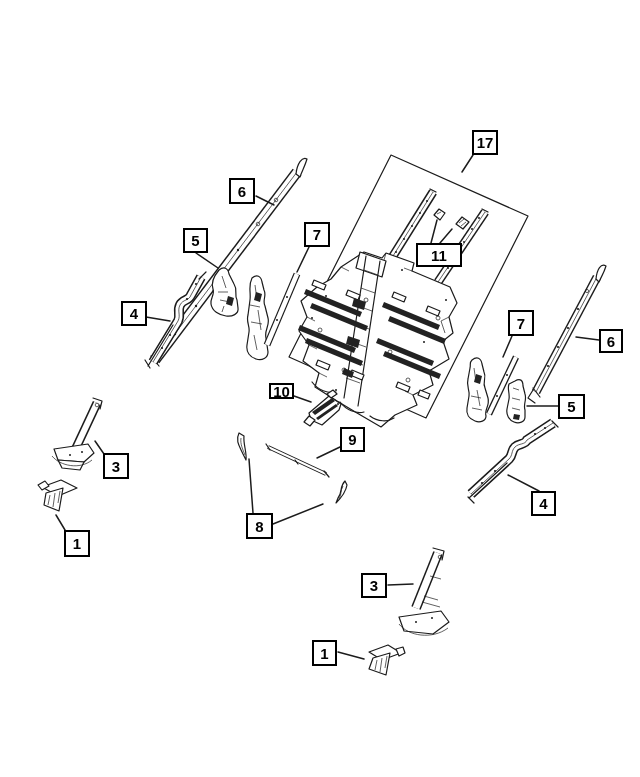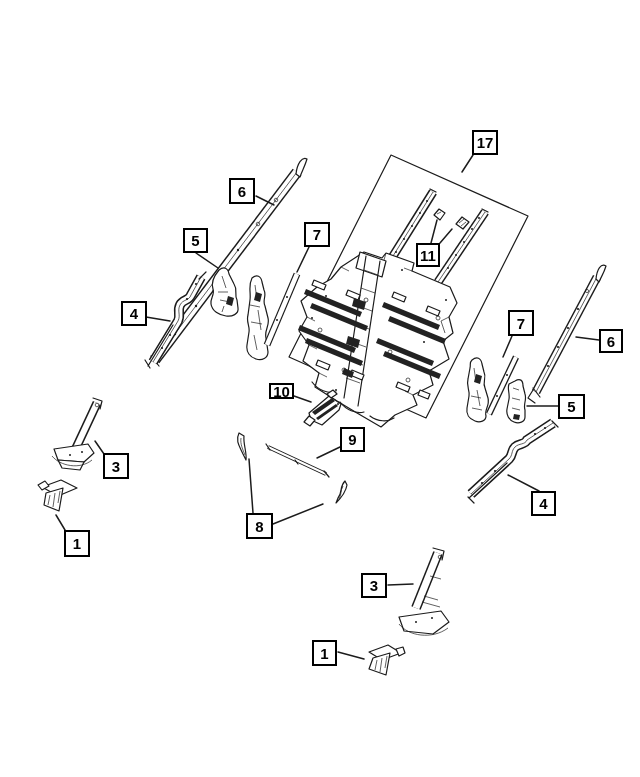--- a/index.html
+++ b/index.html
@@ -271,21 +271,21 @@
         <line x1="388" y1="585" x2="413" y2="584" class="leader"></line>
         <line x1="338" y1="652" x2="364" y2="659" class="leader"></line>
       </g>
 </svg>
 
   <div class="callout" style="left: 229px; top: 178px; width: 26px; height: 26px;">6</div>
   <div class="callout" style="left: 183px; top: 228px; width: 25px; height: 25px;">5</div>
   <div class="callout" style="left: 304px; top: 222px; width: 26px; height: 25px;">7</div>
   <div class="callout" style="left: 121px; top: 301px; width: 26px; height: 25px;">4</div>
   <div class="callout" style="left: 472px; top: 130px; width: 26px; height: 25px;">17</div>
-  <div class="callout" style="left: 416px; top: 243px; width: 24px; height: 24px;">11</div>
+  <div class="callout" style="left: 416px; top: 243px; width: 46px; height: 24px;">11</div>
   <div class="callout" style="left: 508px; top: 310px; width: 26px; height: 26px;">7</div>
   <div class="callout" style="left: 599px; top: 329px; width: 24px; height: 24px;">6</div>
   <div class="callout" style="left: 558px; top: 394px; width: 27px; height: 25px;">5</div>
   <div class="callout" style="left: 531px; top: 491px; width: 25px; height: 25px;">4</div>
   <div class="callout" style="left: 269px; top: 383px; width: 25px; height: 16px;">10</div>
   <div class="callout" style="left: 340px; top: 427px; width: 25px; height: 25px;">9</div>
   <div class="callout" style="left: 246px; top: 513px; width: 27px; height: 26px;">8</div>
   <div class="callout" style="left: 103px; top: 453px; width: 26px; height: 26px;">3</div>
   <div class="callout" style="left: 64px; top: 530px; width: 26px; height: 27px;">1</div>
   <div class="callout" style="left: 361px; top: 573px; width: 26px; height: 25px;">3</div>

